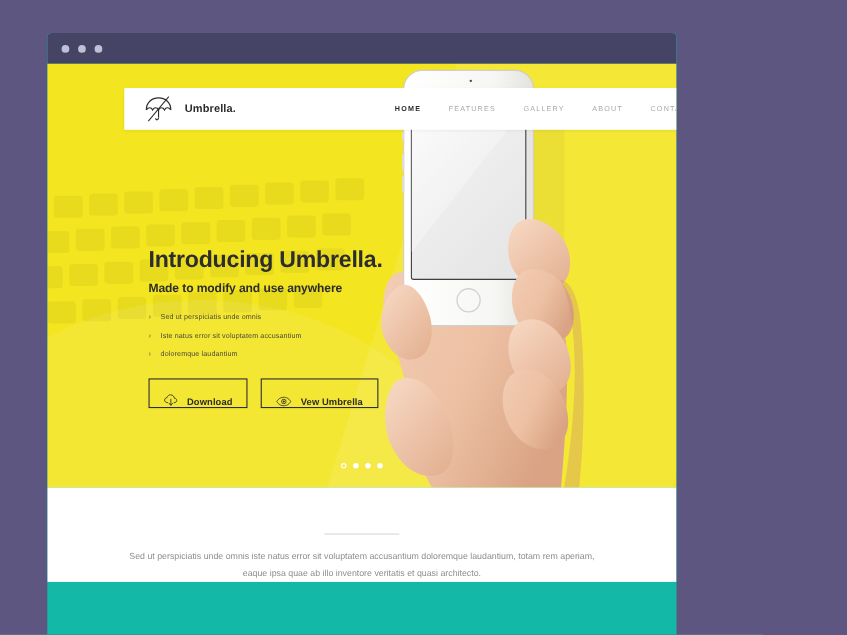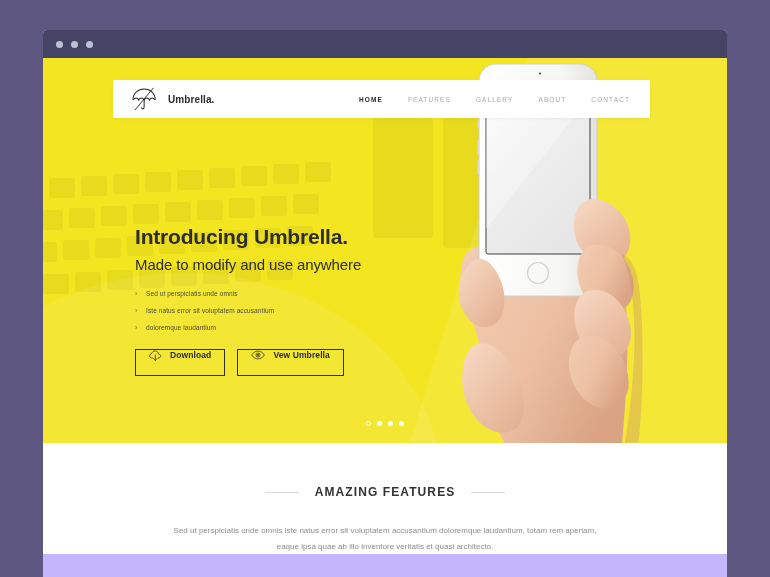--- a/index.html
+++ b/index.html
@@ -6,22 +6,22 @@
   body{
     width:770px;height:577px;overflow:hidden;
     background:#5d5680;
     font-family:"Liberation Sans", sans-serif;
     -webkit-font-smoothing:antialiased;
   }
   .stage{position:relative;width:770px;height:577px;}
 
   
   .browser{
-    position:absolute;left:43px;top:30px;width:684px;height:547px;
-    background:#c4b5fd;overflow:hidden;
+    position:absolute;left:43px;top:30px;width:572px;height:547px;
+    background:#14b8a6;overflow:hidden;
     border-top-left-radius:4px;border-top-right-radius:4px;
   }
   .chrome{
     height:28px;background:#454464;
     border-top-left-radius:4px;border-top-right-radius:4px;
     display:flex;align-items:center;padding-left:13px;box-sizing:border-box;
   }
   .dot{width:7px;height:7px;border-radius:50%;background:#bcc2d6;margin-right:8px;}
 
   
@@ -55,31 +55,31 @@
     font-size:6.5px;letter-spacing:1.1px;color:#a9a9a9;margin-left:25px;
     text-transform:uppercase;white-space:nowrap;
   }
   .nav-item.active{color:#2b2b2b;font-weight:bold;}
 
   
   .copy{position:absolute;left:92px;top:168px;z-index:4;width:260px;}
   .h1{font-size:21px;color:#2d2d2d;line-height:1;letter-spacing:-.2px;white-space:nowrap;}
   .h1 b{font-weight:bold;}
   .h1 .light{font-weight:bold;}
-  .h2{font-size:15px;font-weight:normal;color:#2d2d2d;margin-top:9px;letter-spacing:-.1px;}
+  .h2{font-size:11px;font-weight:bold;color:#2d2d2d;margin-top:9px;letter-spacing:-.1px;}
   .bullets{margin-top:17px;}
   .bullet{display:flex;align-items:center;margin-bottom:10px;}
   .bullet .chev{
     font-size:7px;color:#6b6b4a;width:11px;flex:0 0 11px;line-height:1;
   }
   .bullet .btxt{font-size:6.5px;color:#4a4a3a;letter-spacing:.1px;}
 
   .btns{display:flex;margin-top:18px;}
   .btn{
-    border:1.5px solid #2e2e2e;height:27px;display:flex;align-items:flex-start;
+    border:1.5px solid #2e2e2e;height:27px;display:flex;align-items:flex-end;
     padding:0 13px;margin-right:12px;box-sizing:border-box;
   }
   .btn .bi{margin-right:8px;display:flex;align-items:center;}
   .btn .bl{font-size:8.5px;font-weight:bold;color:#2b2b2b;letter-spacing:.1px;}
 
   
   .hand-wrap{position:absolute;right:84px;top:-4px;width:190px;height:400px;z-index:3;}
 
   
   .dots{
@@ -90,21 +90,21 @@
   .sdot.active{background:transparent;border:1.3px solid #fff;width:5px;height:5px;box-sizing:border-box;}
 
   
   .features{background:#fff;padding-top:42px;text-align:center;}
   .feat-head{display:flex;align-items:center;justify-content:center;}
   .rule{width:34px;height:1px;background:#d8d8d8;}
   .feat-title{
     font-size:12px;font-weight:bold;color:#333;letter-spacing:1.1px;margin:0 16px;
   }
   .feat-body{
-    margin:24px auto 0;width:430px;font-size:8px;line-height:1.95;color:#8d8d8d;
+    margin:12px auto 0;width:430px;font-size:8px;line-height:1.95;color:#8d8d8d;
   }
 
   
   .psd{
     position:absolute;left:615px;top:437px;width:120px;height:120px;
     border-radius:50%;background:#45c194;z-index:20;
     display:flex;flex-direction:column;align-items:center;justify-content:center;
   }
   .psd-icon{margin-bottom:3px;}
   .psd-label{
@@ -302,21 +302,20 @@
         <span class="sdot active"></span>
         <span class="sdot"></span>
         <span class="sdot"></span>
         <span class="sdot"></span>
       </div>
     </div>
 
     <div class="features">
       <div class="feat-head">
         <span class="rule"></span>
-        <span class="feat-title">AMAZING FEATURES</span>
         <span class="rule"></span>
       </div>
       <div class="feat-body">Sed ut perspiciatis unde omnis iste natus error sit voluptatem accusantium doloremque laudantium, totam rem aperiam, eaque ipsa quae ab illo inventore veritatis et quasi architecto.</div>
     </div>
 
   </div>
 
 
 </div>
 

